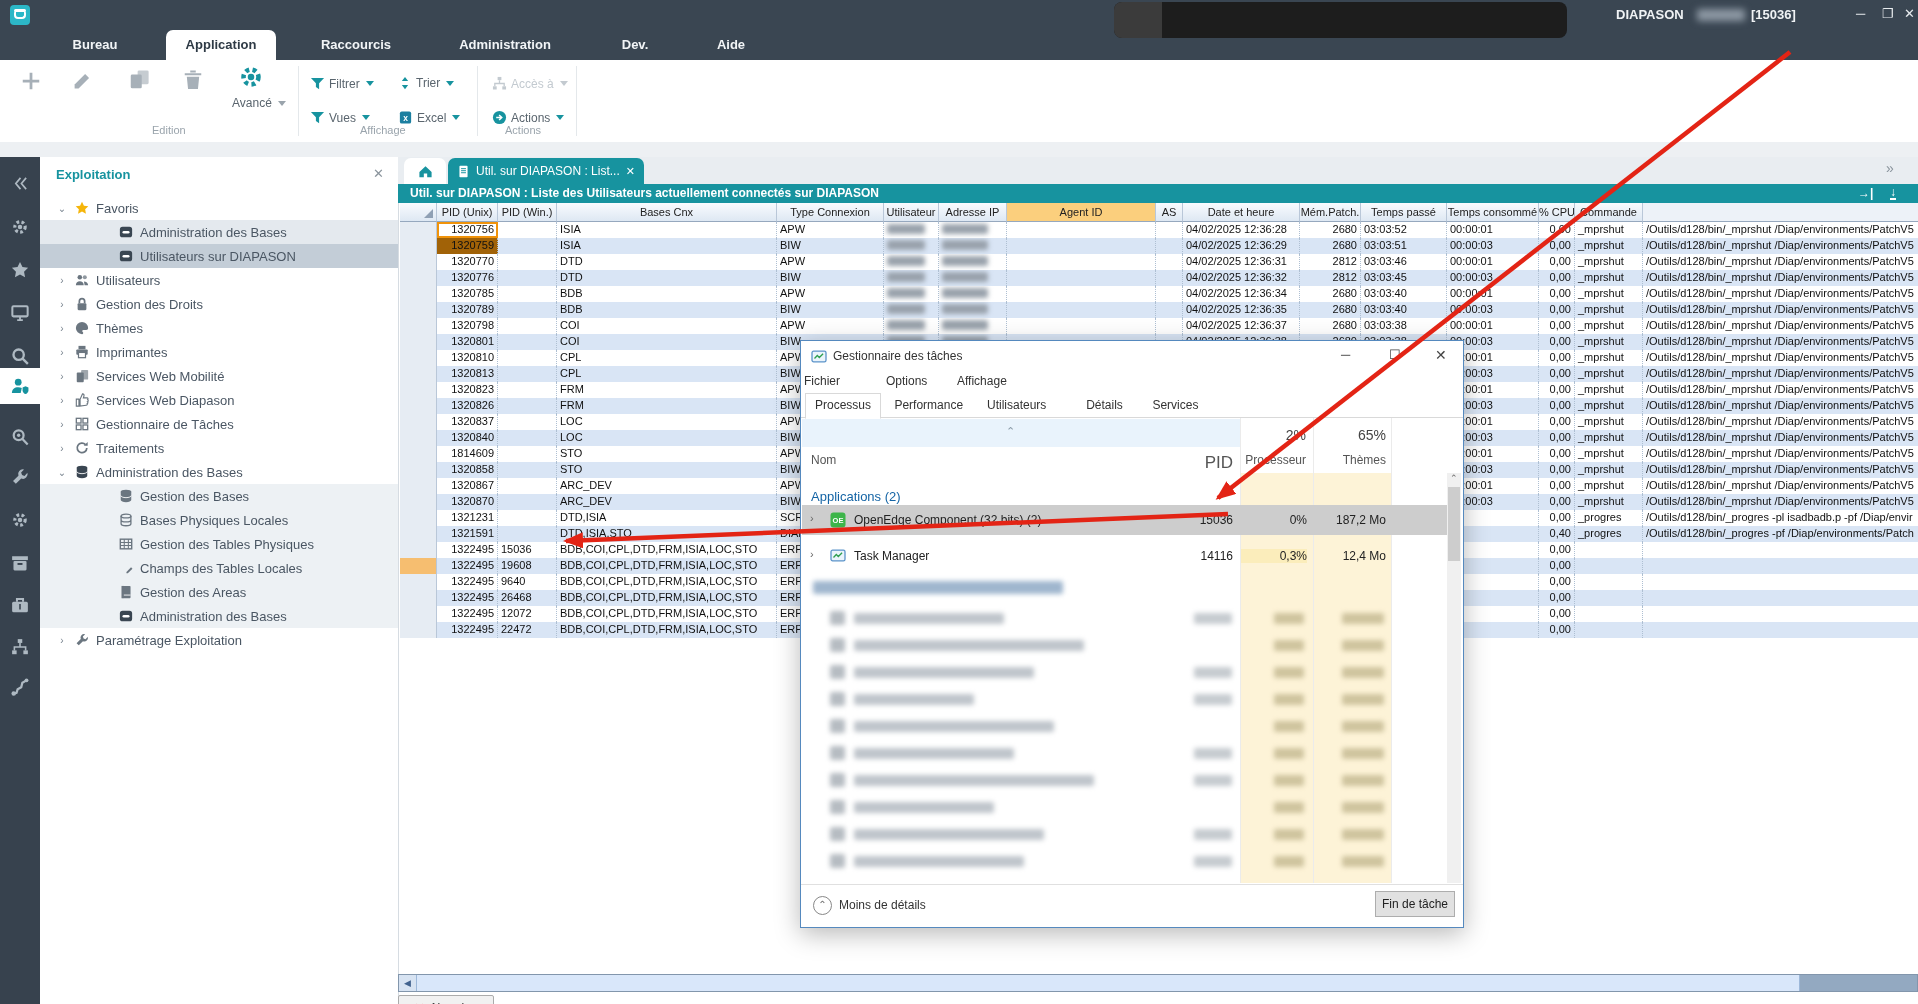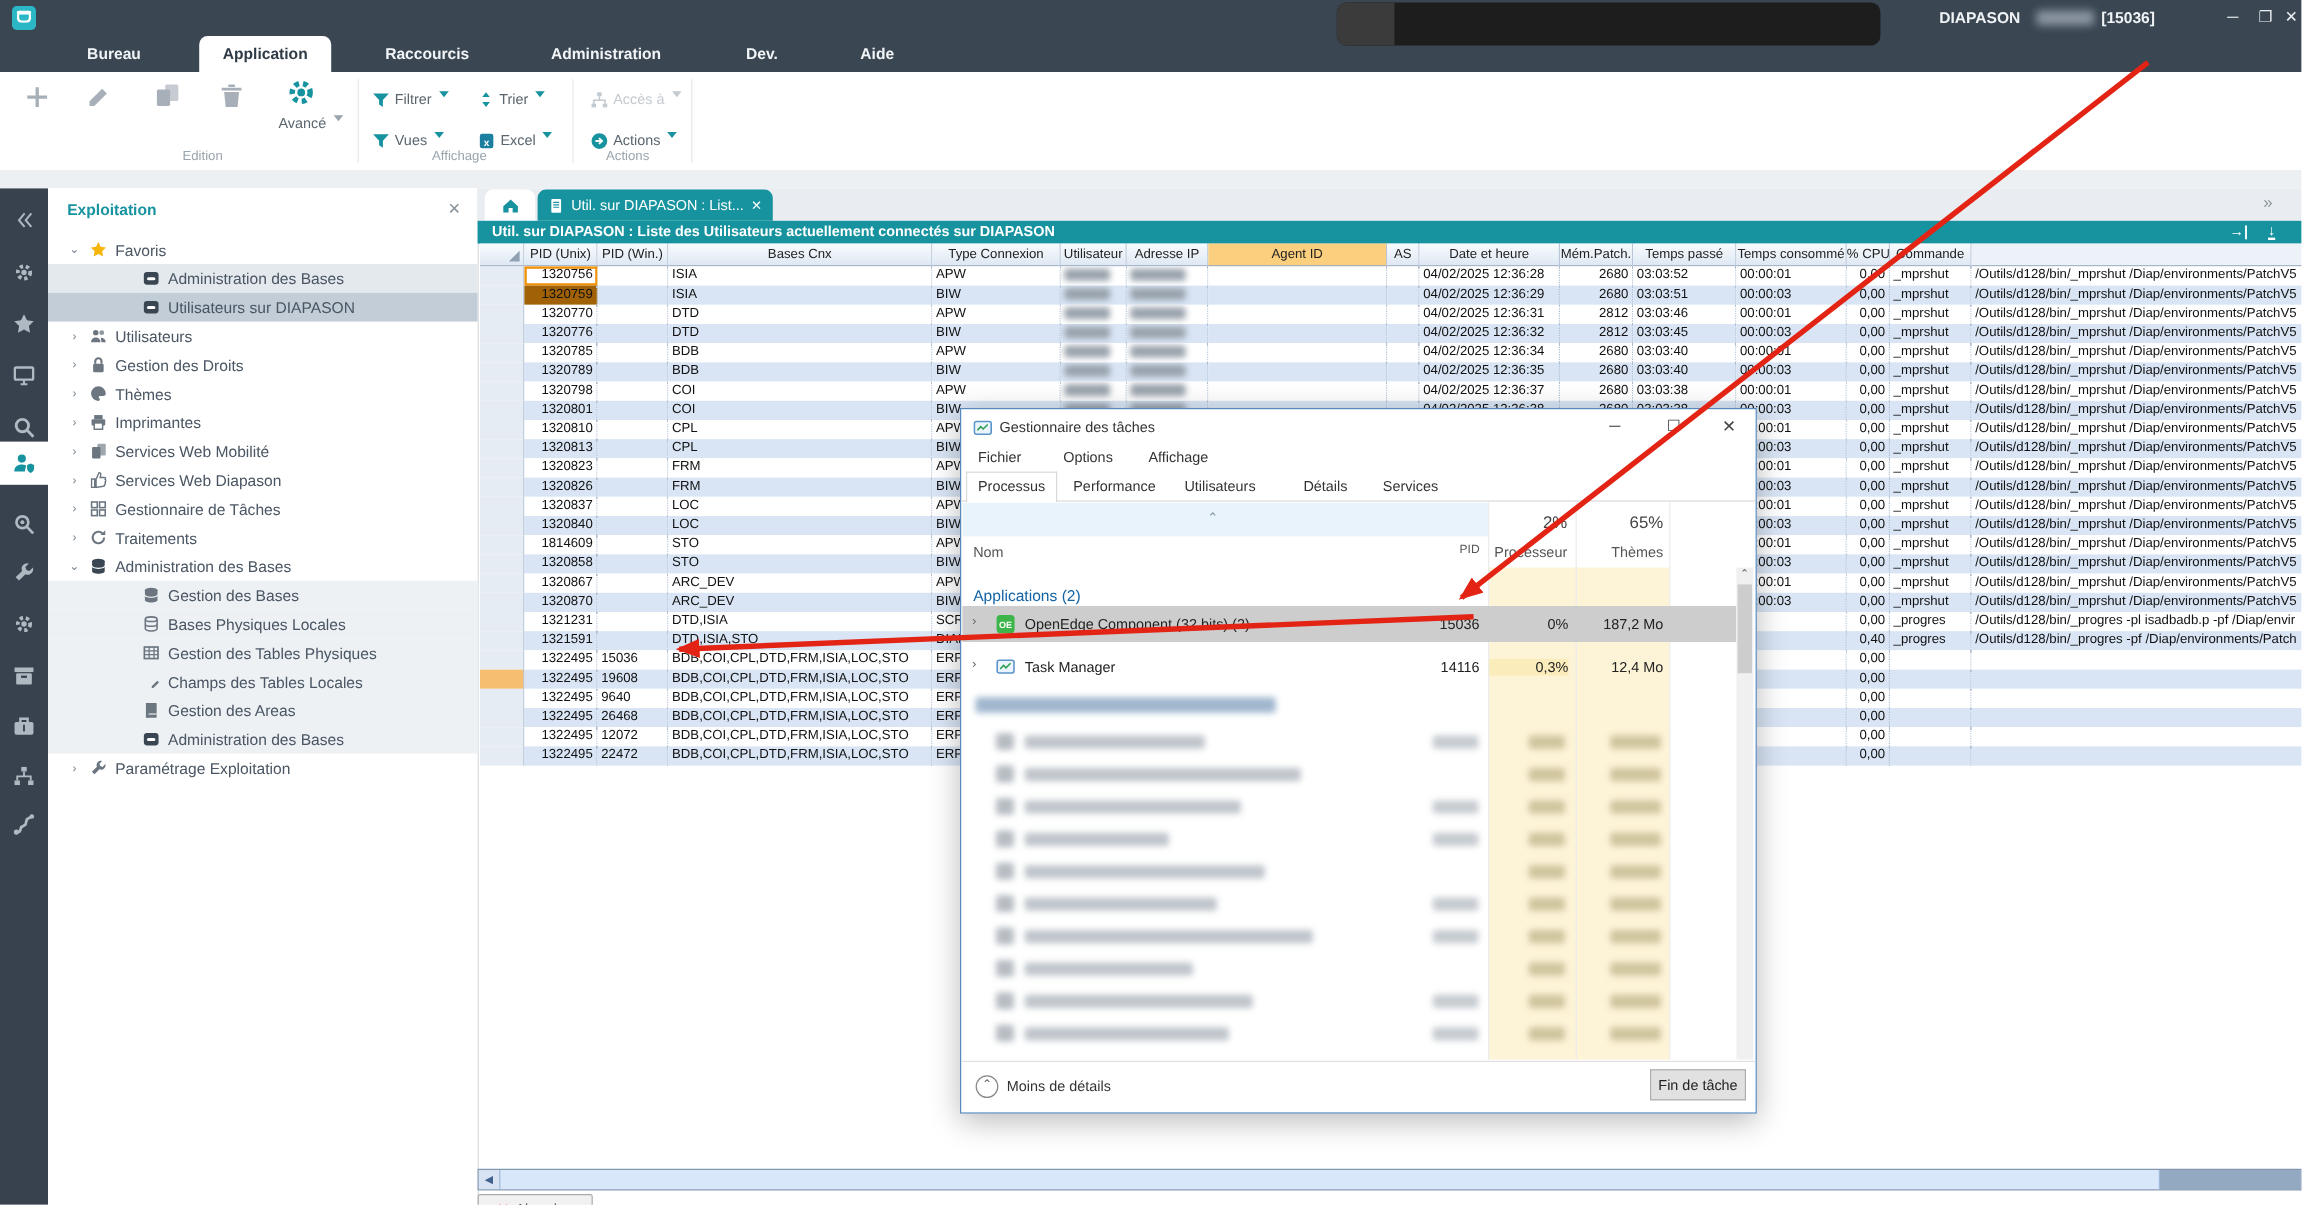--- a/index.html
+++ b/index.html
@@ -9,21 +9,21 @@
   .blur{filter:blur(2.5px);border-radius:2px;}
   .blur3{filter:blur(3.5px);border-radius:2px;}
   
   #topstrip{left:0;top:0;width:1918px;height:30px;background:#3A4652;}
   #menubar{left:0;top:30px;width:1918px;height:30px;background:#3A4652;}
   .menutab{position:absolute;top:0;height:30px;line-height:30px;color:#F2F5F7;font-size:13px;font-weight:bold;text-align:center;}
   .menutab.active{background:#FFFFFF;color:#2E3A45;border-radius:7px 7px 0 0;}
   #toolbar{left:0;top:60px;width:1918px;height:82px;background:#fff;border-bottom:1px solid #E2E6EA;}
   .tgl{position:absolute;font-size:11px;color:#9AA4AC;}
   .tsep{position:absolute;width:1px;background:#E4E8EB;}
-  .tbtn{position:absolute;display:flex;align-items:flex-start;gap:4px;font-size:12px;color:#5A656E;}
+  .tbtn{position:absolute;display:flex;align-items:center;gap:4px;font-size:12px;color:#5A656E;}
   .caret{width:0;height:0;border-left:4px solid transparent;border-right:4px solid transparent;border-top:5px solid #17939F;display:inline-block;margin-left:2px;}
   .caret.gray{border-top-color:#9AA4AC;}
   .caret.dis{border-top-color:#C3CAD0;}
   .dis{color:#C3CAD0;}
   #band{left:0;top:142px;width:1918px;height:15px;background:#EDF0F3;}
   
   .wctl{color:#E8ECEF;font-size:13px;}
   #pill{left:1114px;top:2px;width:453px;height:36px;background:#1D1D1D;border-radius:8px;}
   #pillseg{left:0;top:0;width:48px;height:36px;background:#3B3B3B;border-radius:8px 0 0 8px;}
   
@@ -1040,36 +1040,36 @@
       <svg width="16" height="16" viewBox="0 0 16 16" style="color:#5B93C9">
         <rect x="1" y="2.2" width="14" height="10.6" rx="1.6" fill="#EAF4FC" stroke="#5B93C9" stroke-width="1.3"></rect>
         <path d="M3.5 9.5l2.8-3 2 2 3.8-3.8" fill="none" stroke="#2E9E4F" stroke-width="1.3"></path>
       </svg>
     </span>
   <span class="abs tmtxt" style="left:32px;top:8px;">Gestionnaire des tâches</span>
   <span class="abs" style="left:540px;top:6px;color:#444;font-size:13px;">─</span>
   <span class="abs" style="left:588px;top:6px;color:#444;font-size:13px;">☐</span>
   <span class="abs" style="left:634px;top:6px;color:#444;font-size:14px;">✕</span>
   <div id="tmmenu" class="abs" style="left:0;top:30px;width:100%;height:22px;">
-      <span class="abs tmtxt" style="left: 14px; top: 3px;">Fichier</span>
+      <span class="abs tmtxt" style="left: 3px; top: 3px;">Fichier</span>
       <span class="abs tmtxt" style="left: 85px; top: 3px;">Options</span>
       <span class="abs tmtxt" style="left: 156px; top: 3px;">Affichage</span>
     </div>
   <div id="tmtabs" class="abs" style="left:0;top:52px;width:100%;height:24px;border-bottom:1px solid #D9D9D9;">
       <span class="tabbtn active" style="left: 4px;">Processus</span>
       <span class="tabbtn" style="left: 83.4px;">Performance</span>
       <span class="tabbtn" style="left: 176px;">Utilisateurs</span>
       <span class="tabbtn" style="left: 275.2px;">Détails</span>
       <span class="tabbtn" style="left: 341.4px;">Services</span>
     </div>
 
   <div class="abs" style="left:1px;top:78px;width:438px;height:28px;background:#E9F3FC;"></div>
   <span class="abs" style="left:205px;top:84px;color:#8A9AA6;font-size:11px;">⌃</span>
   <span class="abs" style="left:10px;top:112px;color:#555;font-size:12px;">Nom</span>
-  <span class="abs" style="left:392px;top:112px;width:40px;text-align:right;color:#555;font-size:10px;">PID</span>
+  <span class="abs" style="left:392px;top:112px;width:40px;text-align:right;color:#555;font-size:17px;">PID</span>
   <span class="abs" style="left:435px;top:86px;width:70px;text-align:right;color:#444;font-size:14px;">2%</span>
   <span class="abs" style="left:435px;top:112px;width:70px;text-align:right;color:#555;font-size:12px;">Processeur</span>
   <span class="abs" style="left:512px;top:86px;width:73px;text-align:right;color:#444;font-size:14px;">65%</span>
   <span class="abs" style="left:512px;top:112px;width:73px;text-align:right;color:#555;font-size:12px;">Thèmes</span>
 
   <div class="heat" style="left:440px;top:132px;width:73px;height:410px;"></div>
   <div class="heat" style="left:513px;top:132px;width:77px;height:410px;"></div>
   <div class="colsep" style="left:439px;top:77px;height:465px;"></div>
   <div class="colsep" style="left:512px;top:77px;height:465px;"></div>
   <div class="colsep" style="left:590px;top:77px;height:465px;"></div>

